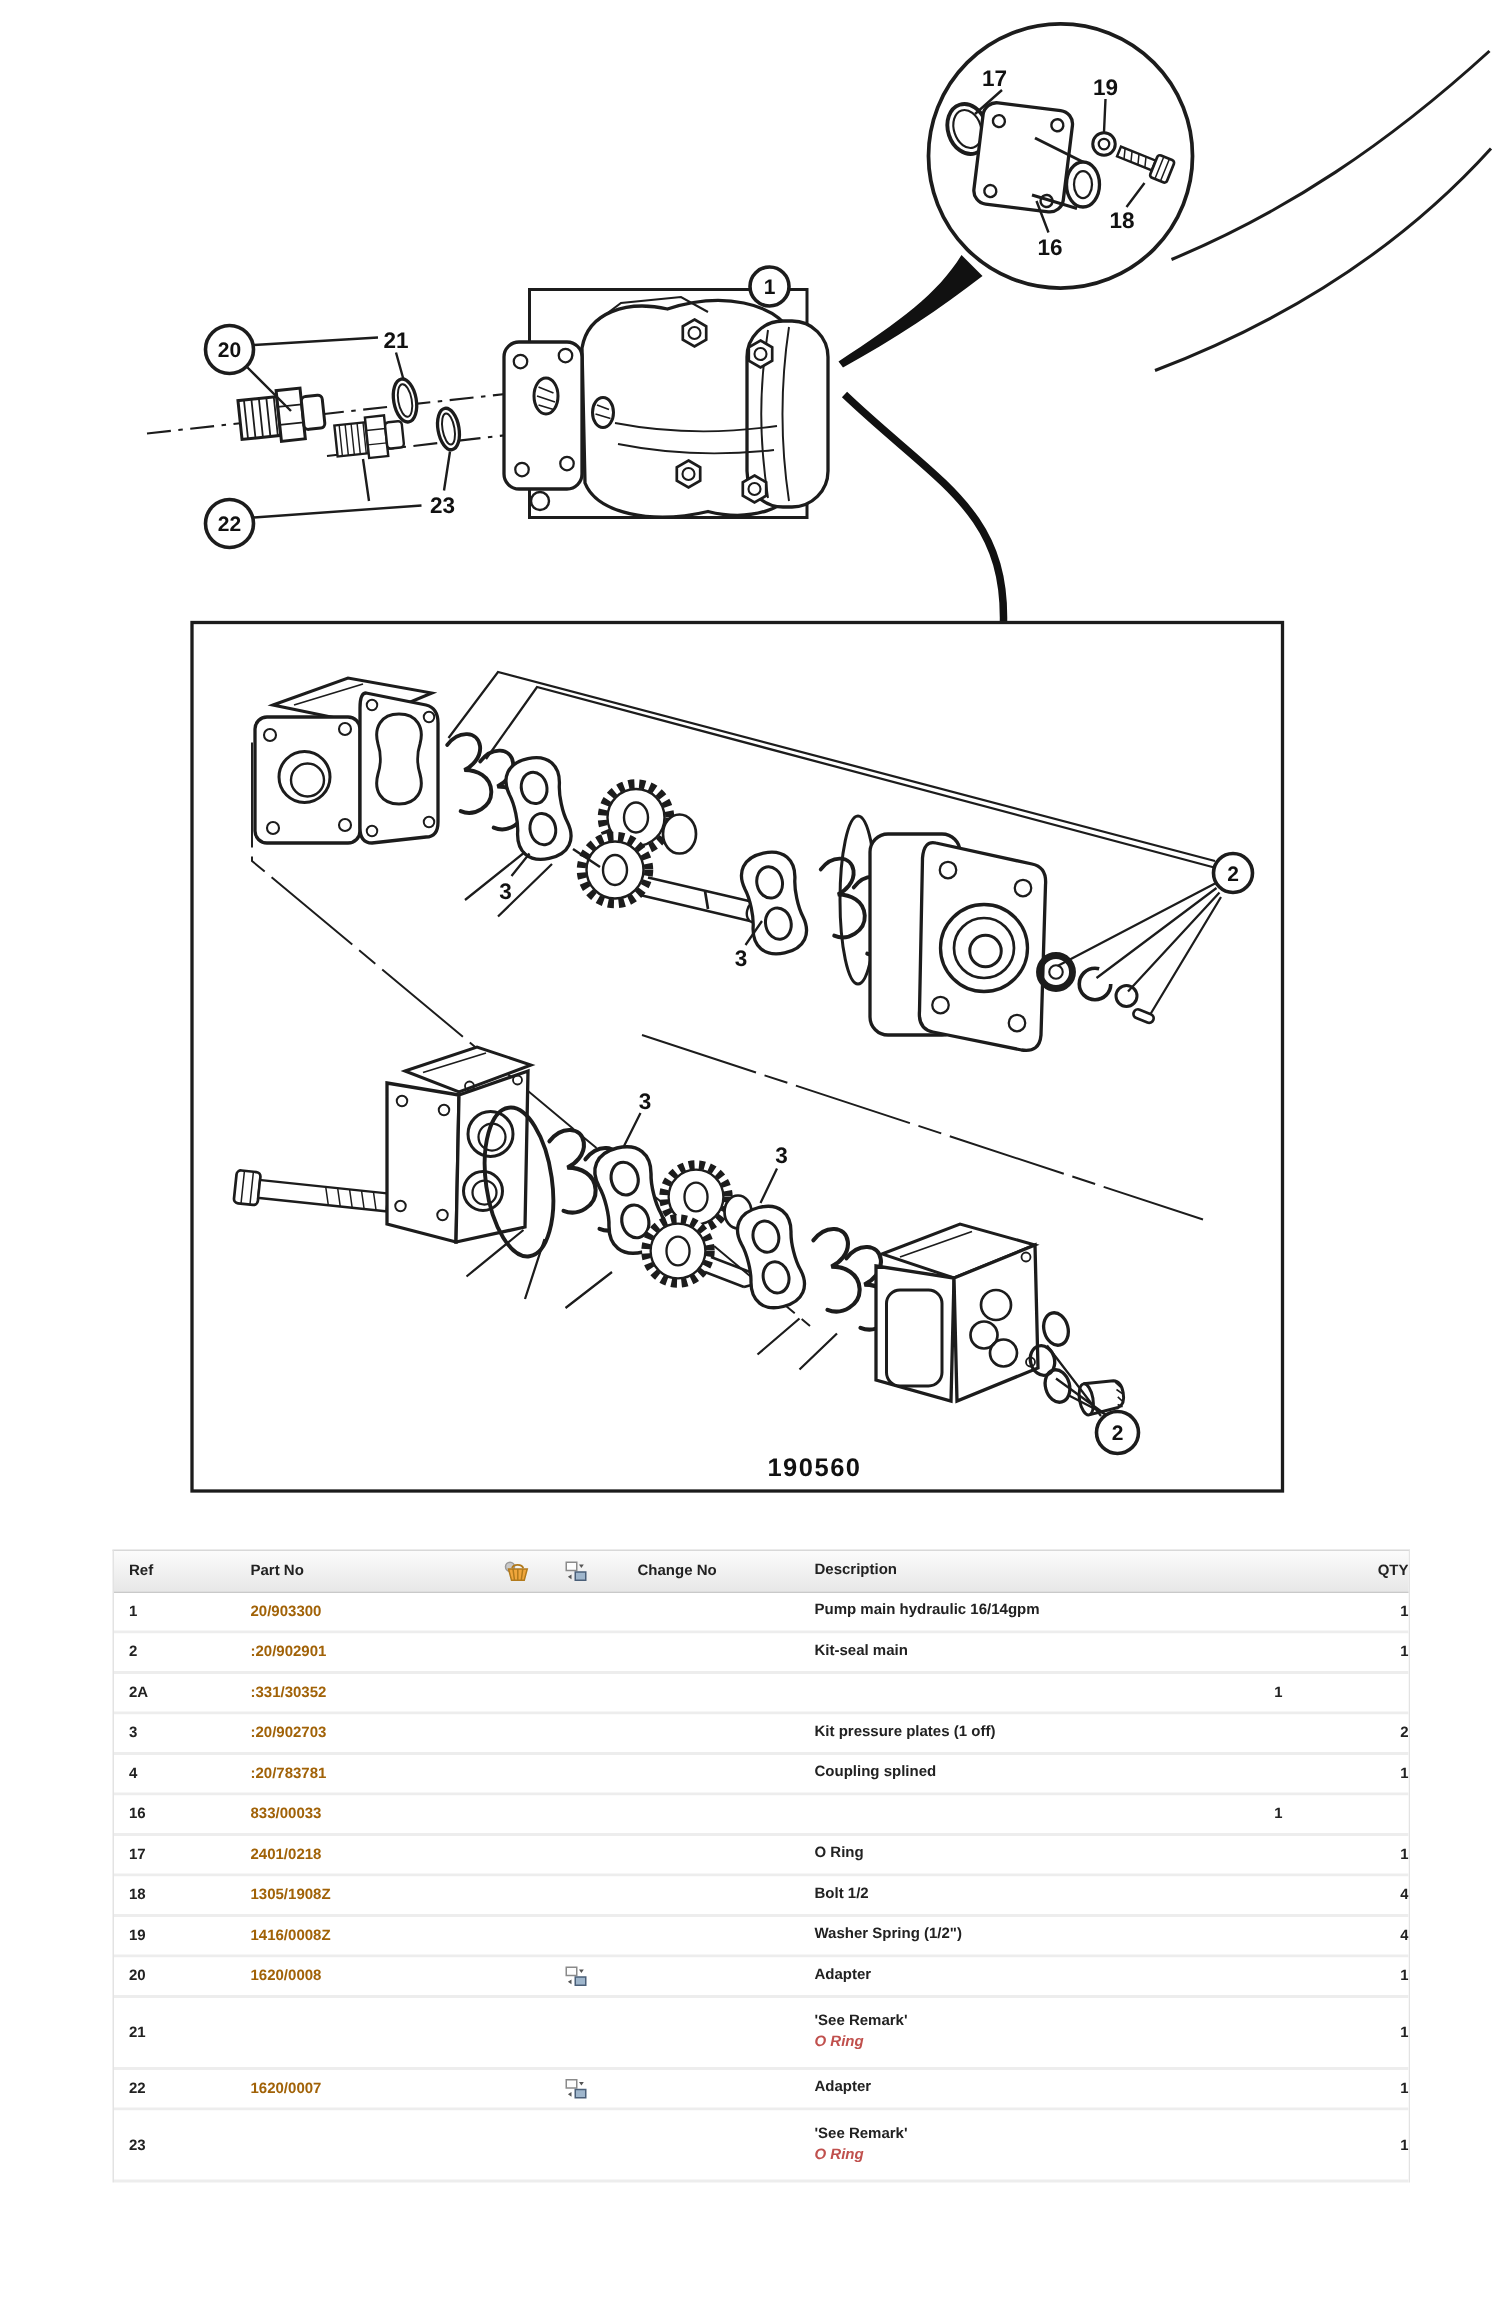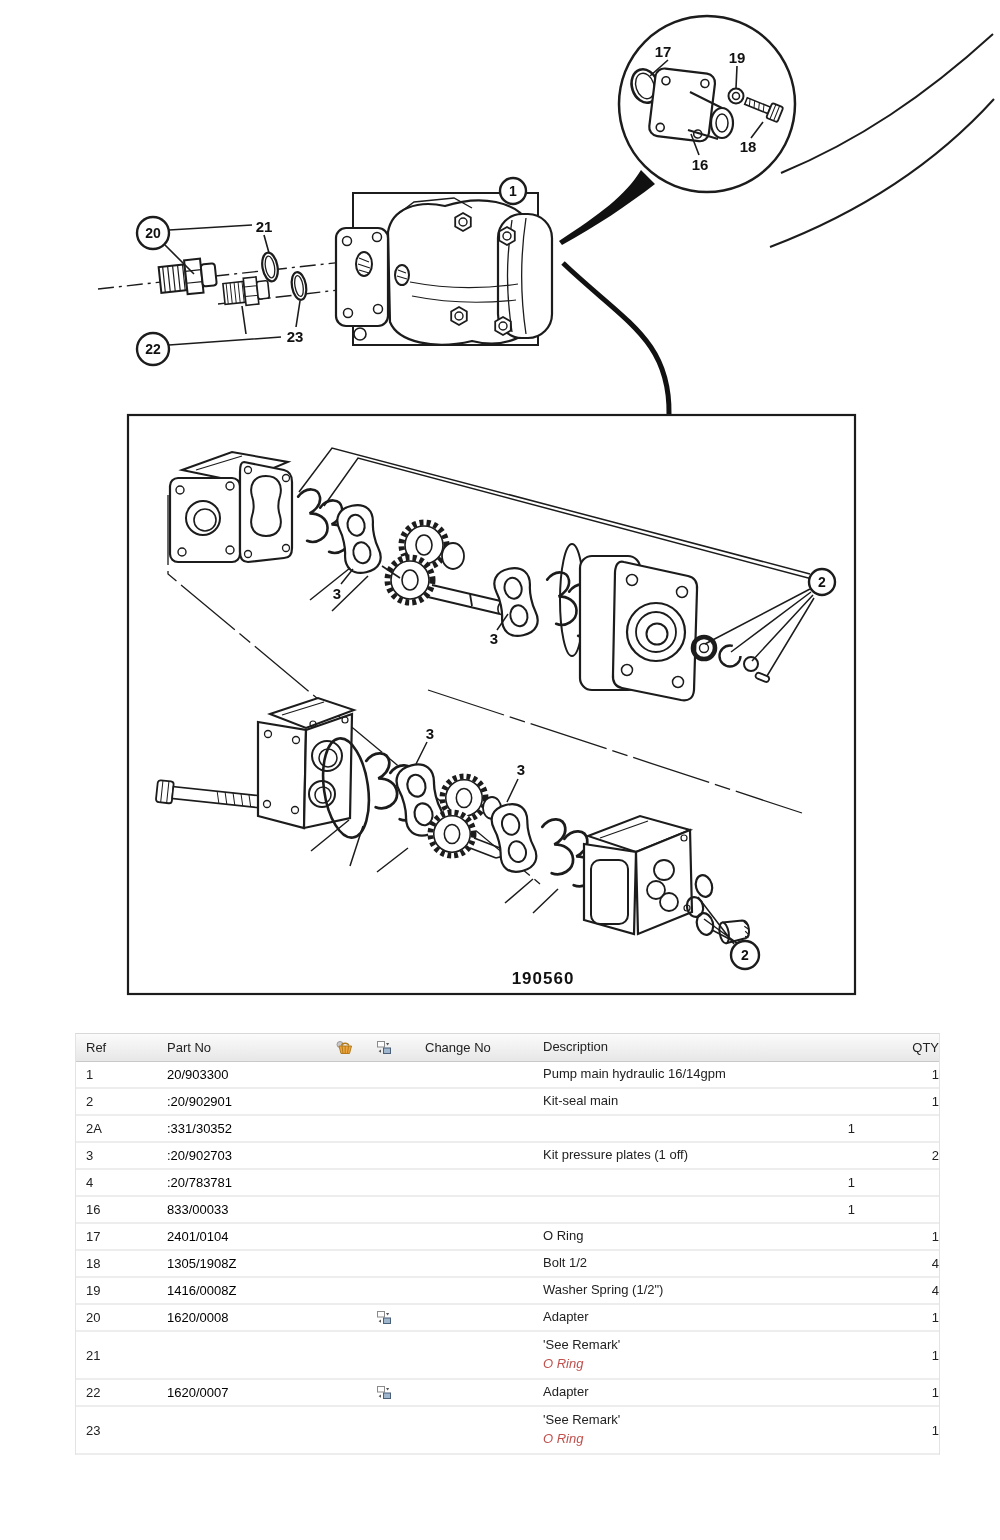--- a/index.html
+++ b/index.html
@@ -8,41 +8,41 @@
     font-family:"Liberation Sans", sans-serif; color:#222;
   }
   .diagram-panel { position:absolute; left:0; top:0; width:1000px; height:1015px; background:#fff; }
   svg text { font-family:"Liberation Sans", sans-serif; fill:#111; }
   .callout-txt { font-weight:bold; }
 
   
   .ptable {
     position:absolute; left:75px; top:1033px; width:863px;
     border-left:1px solid #e3e3e3; border-right:1px solid #e3e3e3;
-    border-top:1px solid #d8d8d8; font-size:13px;
+    border-top:1px solid #d8d8d8; font-size:10px;font-weight:bold;
   }
   .thead {
     display:grid; grid-template-columns:91px 158px 38px 42px 120px 330px 84px;
     height:27px; align-items:center;
     background:linear-gradient(#fbfbfb,#e7e7e7);
     border-bottom:1px solid #c9c9c9; color:#222;
   }
   .trow {
     display:grid; grid-template-columns:91px 158px 38px 42px 120px 330px 84px;
     min-height:25px; align-items:center; background:#fff;
     border-bottom:2px solid #ededed; color:#222;
   }
   .trow.tall { min-height:46px; }
   .c { overflow:hidden; white-space:nowrap; }
   .ref  { padding-left:10px; }
   .chg  { padding-left:20px; }
   .desc { padding-left:18px; line-height:1.45; white-space:normal; }
   .qty  { text-align:right; }
   .ic1, .ic2 { justify-self:center; line-height:0; }
-  .plink { color:#000000; cursor:pointer; }
+  .plink { color:#a16207; cursor:pointer; }
   .dremark { display:block; font-style:italic; color:#c0504d; }
   .thead .ref, .thead .chg { color:#222; }
 </style>
 </head>
 <body>
 
 <div class="diagram-panel">
 <svg width="1000" height="1015" viewBox="0 0 1000 1015">
   <defs>
     <path id="sealwave" d="M 1,5 C 11,-3 23,1 22,11 C 21,19 13,23 8,24 C 16,26 24,32 22,42 C 20,52 7,56 -1,50" fill="none" stroke="#1c1c1c" stroke-width="2.6" stroke-linecap="round"></path>
@@ -391,35 +391,39 @@
     </div>
     <div class="c qty">2</div>
   </div>
 
   <div class="trow">
     <div class="c ref">4</div>
     <div class="c part"><span class="plink">:20/783781</span></div>
     <div class="c ic1"></div>
     <div class="c ic2"></div>
     <div class="c chg"></div>
+    <div class="c desc">
+      <span>Coupling splined</span>
+      
+    </div>
     <div class="c qty">1</div>
   </div>
 
   <div class="trow">
     <div class="c ref">16</div>
     <div class="c part"><span class="plink">833/00033</span></div>
     <div class="c ic1"></div>
     <div class="c ic2"></div>
     <div class="c chg"></div>
     <div class="c qty">1</div>
   </div>
 
   <div class="trow">
     <div class="c ref">17</div>
-    <div class="c part"><span class="plink">2401/0104</span></div>
+    <div class="c part"><span class="plink">2401/0218</span></div>
     <div class="c ic1"></div>
     <div class="c ic2"></div>
     <div class="c chg"></div>
     <div class="c desc">
       <span>O Ring</span>
       
     </div>
     <div class="c qty">1</div>
   </div>
 

